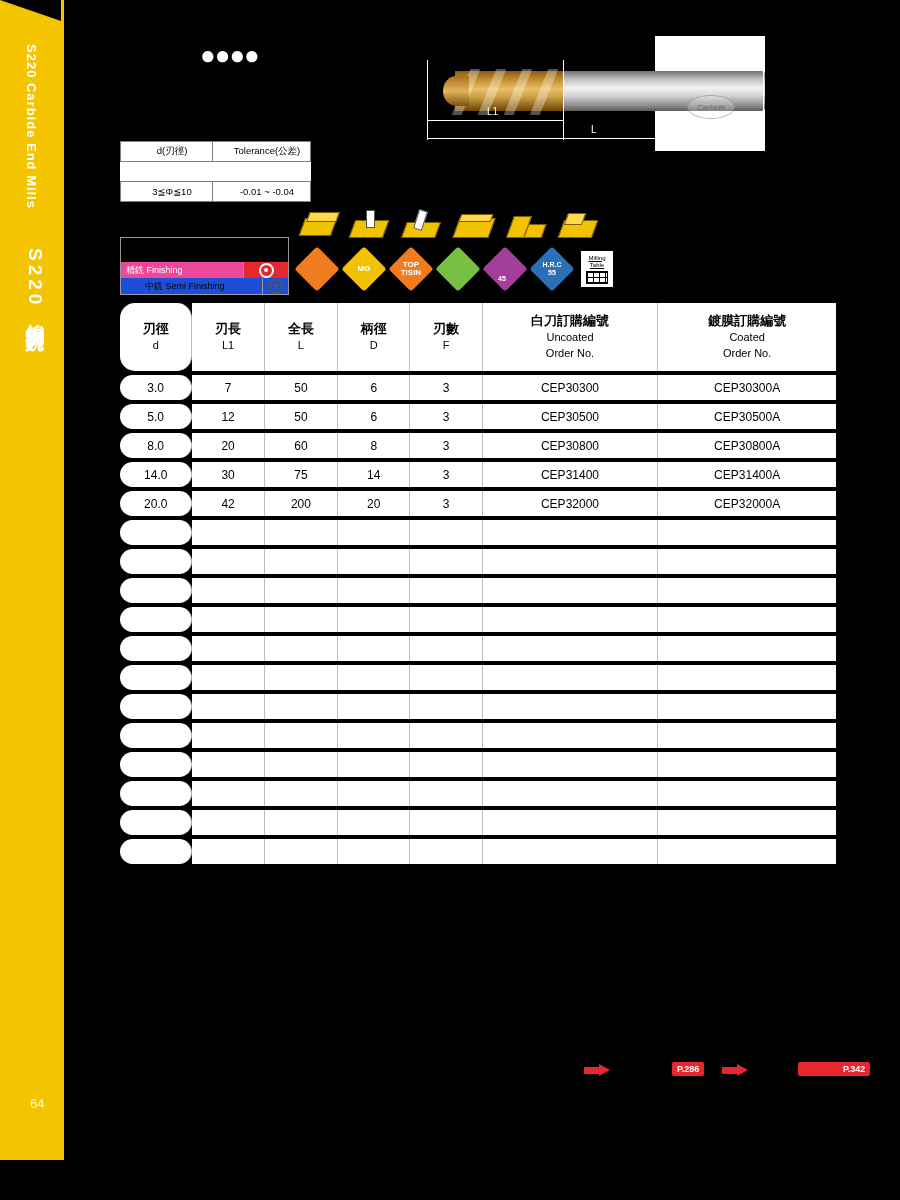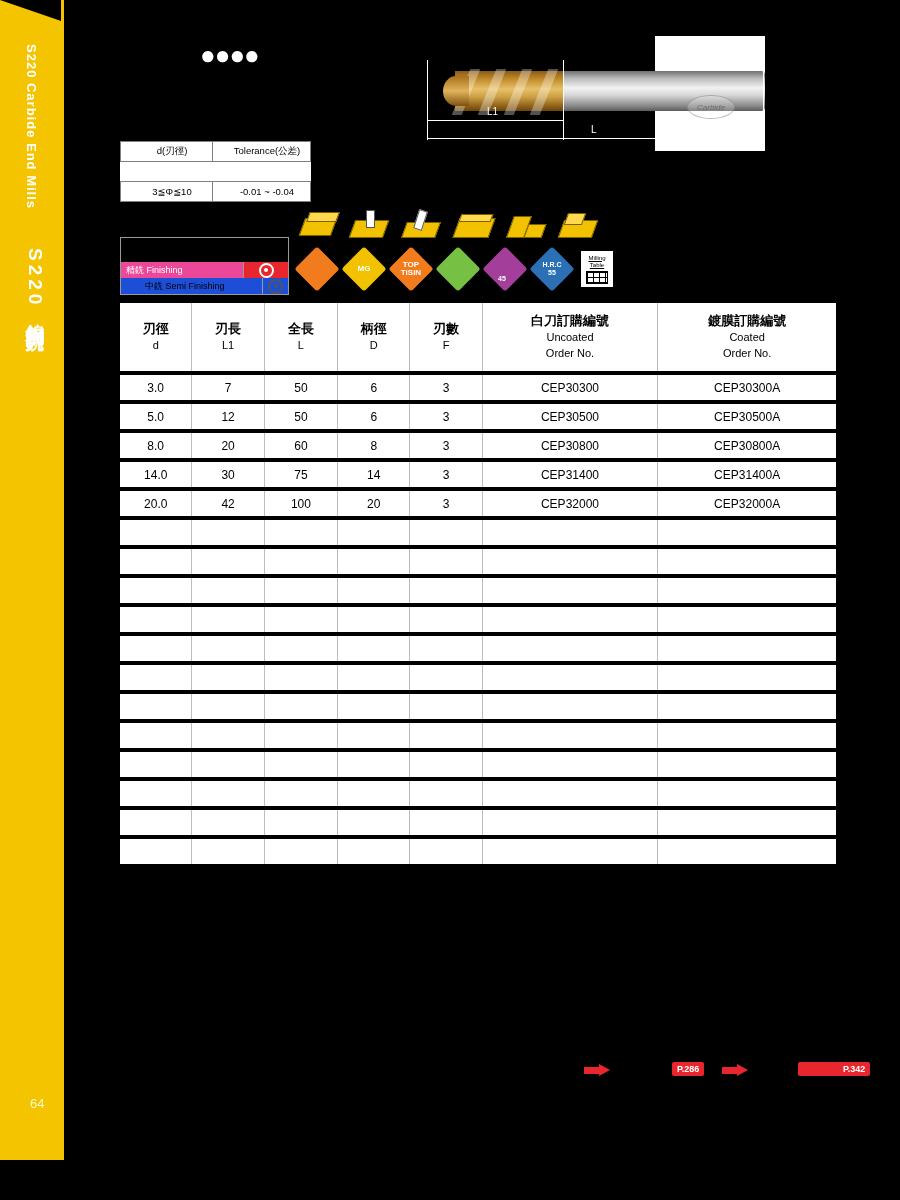--- a/index.html
+++ b/index.html
@@ -336,21 +336,21 @@
   .main-table thead th {
     height: 68px;
     vertical-align: middle;
     font-size: 13px;
     font-weight: bold;
     line-height: 16px;
     border-right: 1px solid #bdbdbd;
   }
   .main-table thead th:last-child { border-right: none; }
   .main-table thead tr { }
-  .col-d    { width: 72px; }
+  .col-d    { width: 72px; border-radius: 15px; }
   .col-l1   { width: 72px; }
   .col-l    { width: 73px; }
   .col-D    { width: 72px; }
   .col-F    { width: 72px; }
   .col-unc  { width: 176px; }
   .col-coat { width: 179px; }
 
   .main-table tbody td {
     border-right: 1px solid #bdbdbd;
   }
@@ -626,21 +626,21 @@
           <td class="col-l1">30</td>
           <td class="col-l">75</td>
           <td class="col-D">14</td>
           <td class="col-F">3</td>
           <td class="col-unc cell-order">CEP31400</td>
           <td class="col-coat cell-order">CEP31400A</td>
         </tr>
         <tr>
           <td class="col-d">20.0</td>
           <td class="col-l1">42</td>
-          <td class="col-l">100</td>
+          <td class="col-l">200</td>
           <td class="col-D">20</td>
           <td class="col-F">3</td>
           <td class="col-unc cell-order">CEP32000</td>
           <td class="col-coat cell-order">CEP32000A</td>
         </tr>
         <tr class="row-empty">
           <td class="col-d">&nbsp;</td>
           <td class="col-l1">&nbsp;</td>
           <td class="col-l">&nbsp;</td>
           <td class="col-D">&nbsp;</td>

